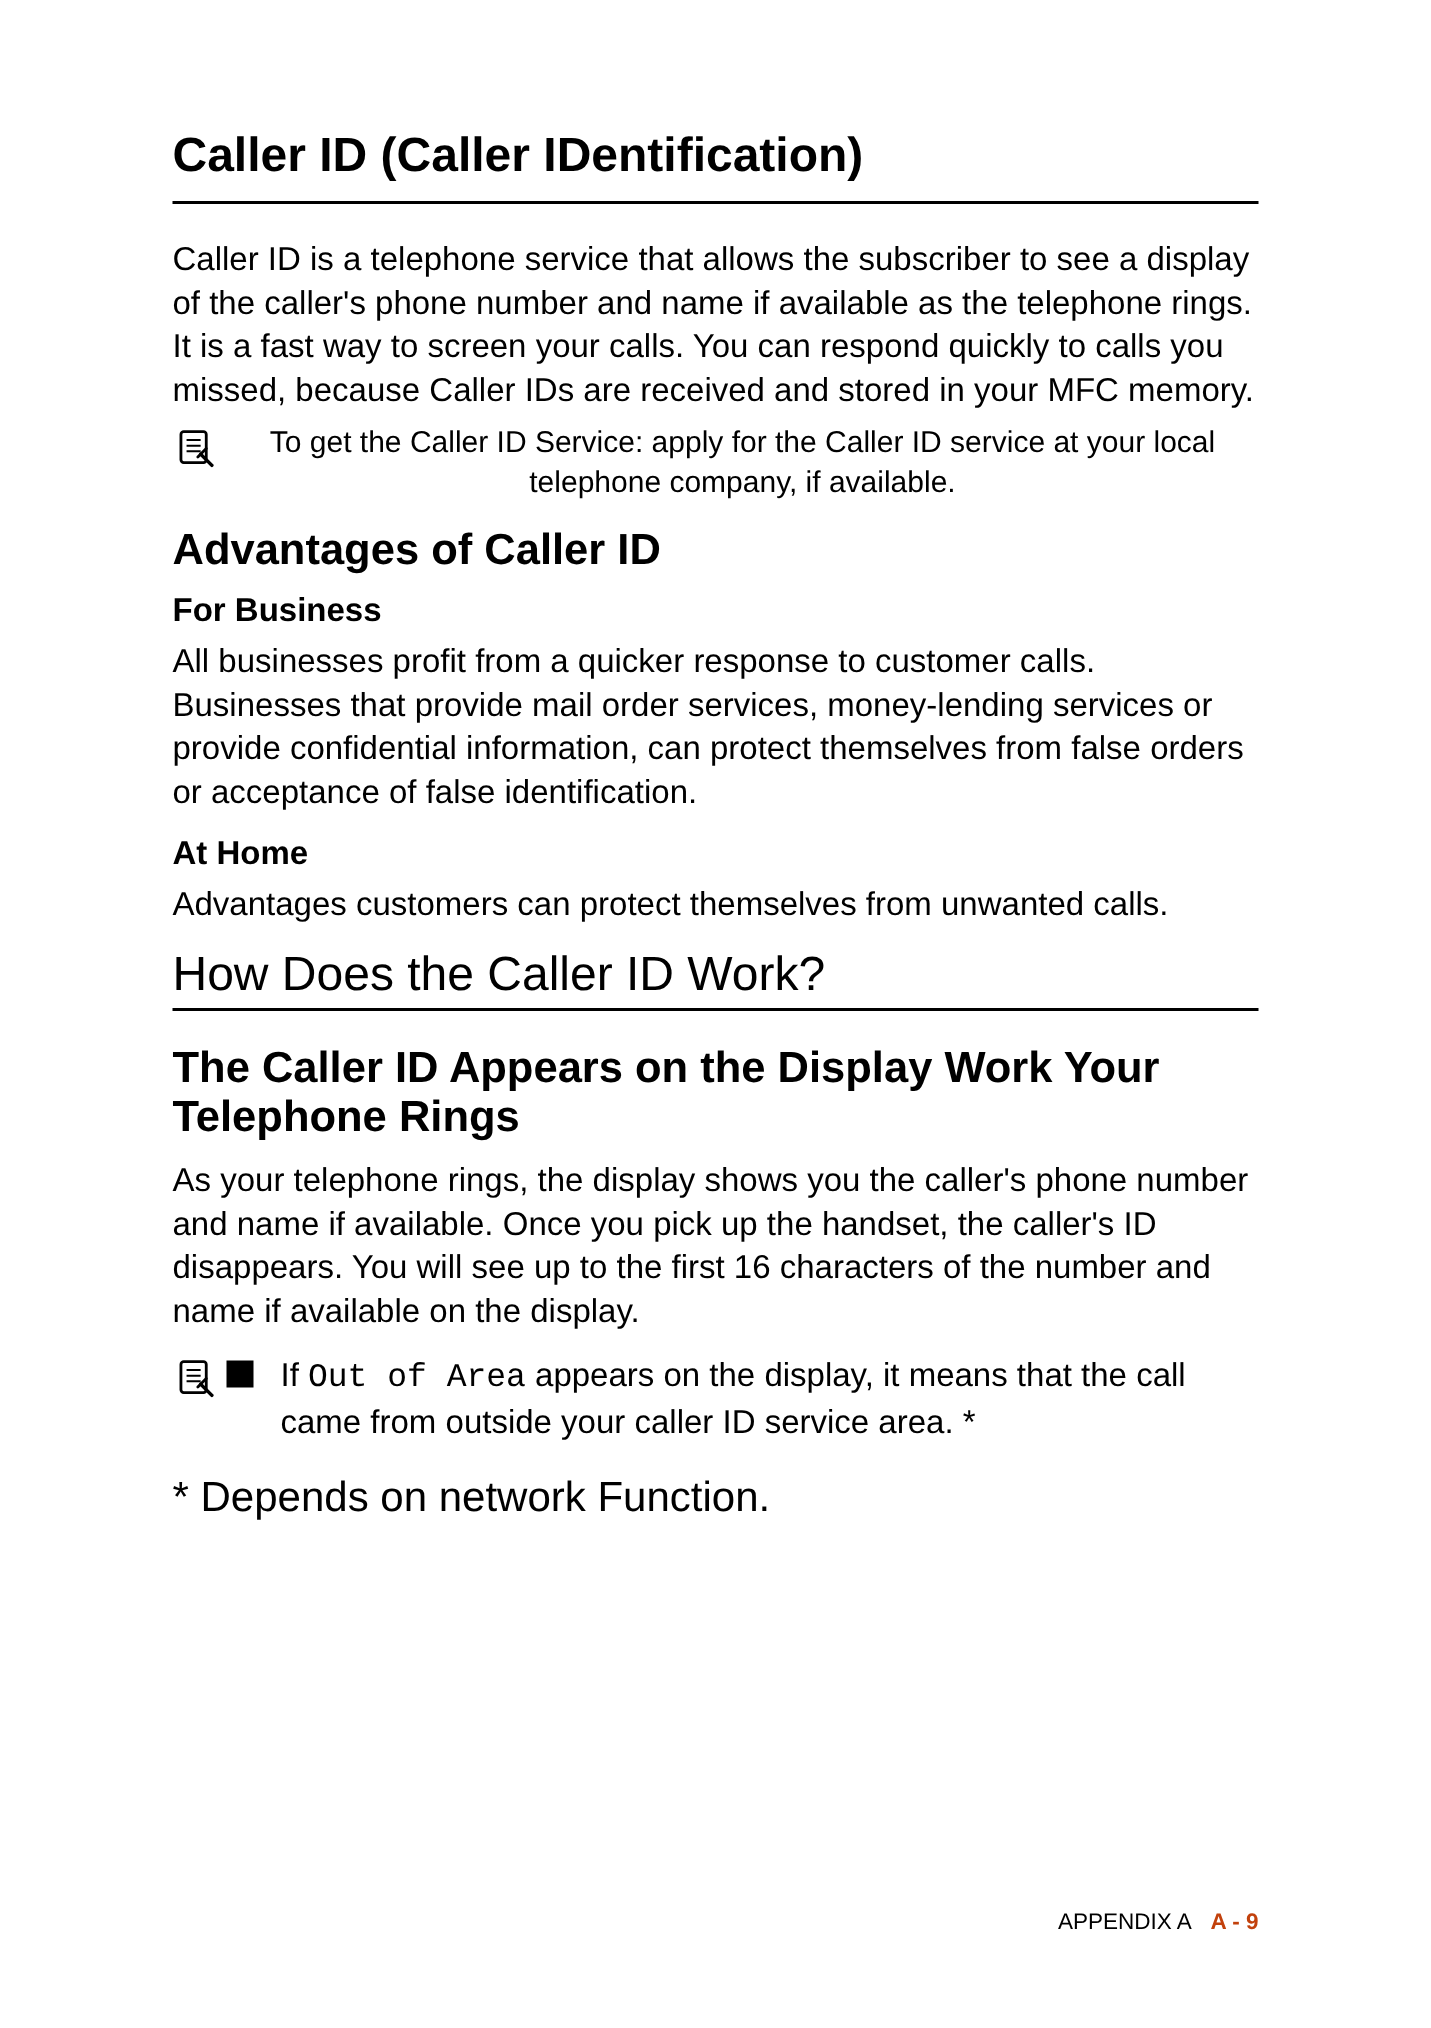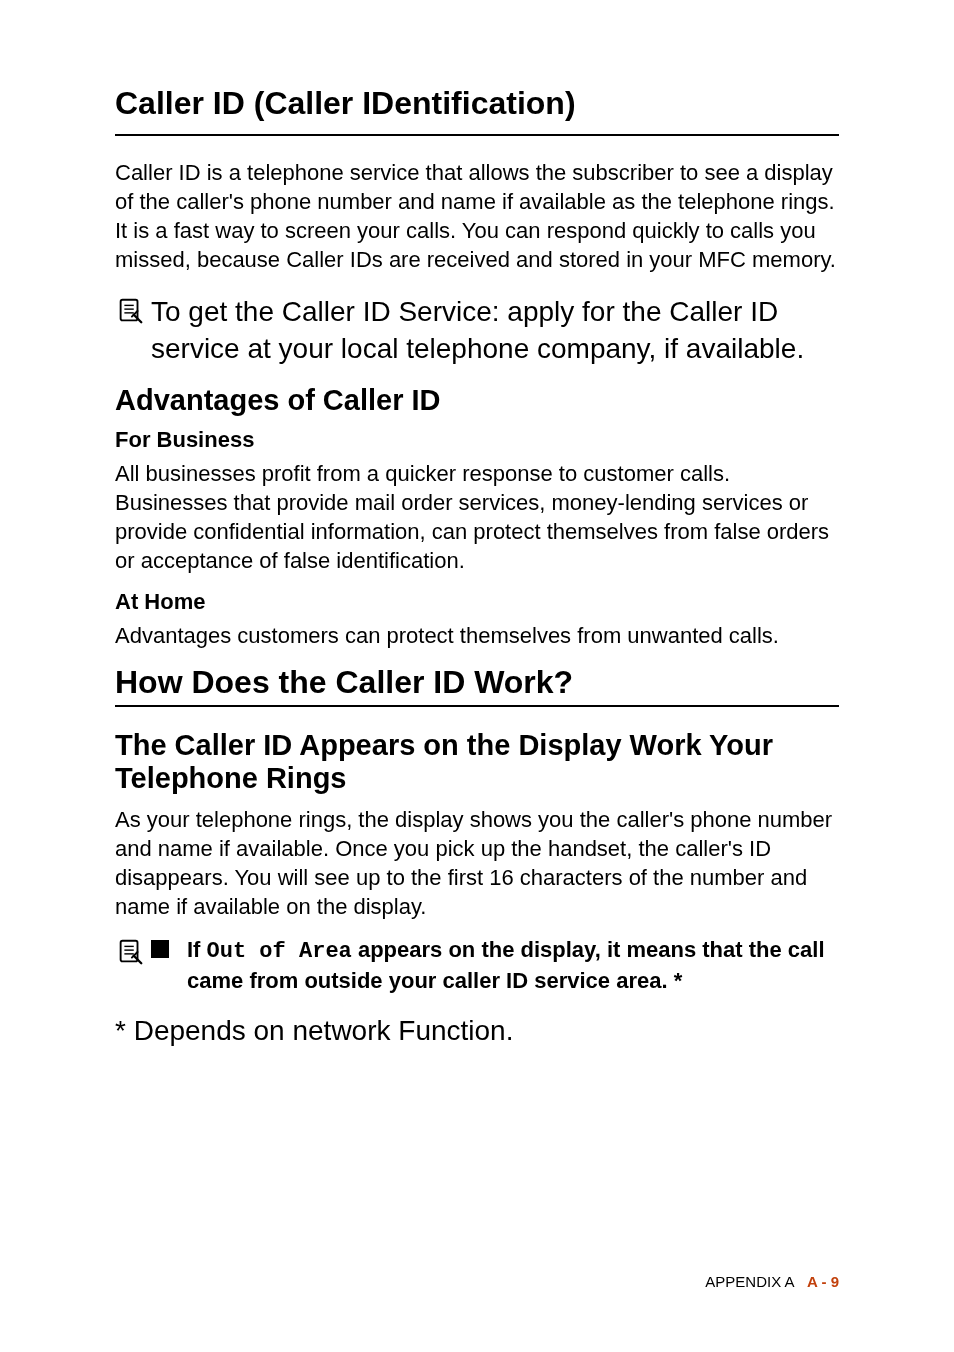--- a/index.html
+++ b/index.html
@@ -15,75 +15,75 @@
   .h1 {
     font-size: 32px;
     font-weight: bold;
     border-bottom: 2.5px solid #000;
     padding-bottom: 12px;
     margin-bottom: 22px;
   }
   .intro {
     font-size: 22px;
     line-height: 1.32;
-    margin-bottom: 20px;
+    margin-bottom: 8px;
   }
   .note-row {
     display: flex;
     align-items: flex-start;
     margin-bottom: 16px;
   }
   .note-icon {
     width: 30px;
     flex: 0 0 30px;
     margin-right: 6px;
     margin-top: 2px;
   }
   .note-text {
-    font-size: 28px;
+    font-size: 20px;
     line-height: 1.32;
     flex: 1;
+    text-align: center;
   }
   .h2 {
     font-size: 29px;
     font-weight: bold;
     margin-bottom: 10px;
   }
   .h3 {
     font-size: 22px;
     font-weight: bold;
     margin-bottom: 6px;
   }
   .p {
     font-size: 22px;
     line-height: 1.32;
     margin-bottom: 14px;
   }
   .h1-2 {
     font-size: 32px;
-    font-weight: bold;
+    font-weight: normal;
     border-bottom: 2.5px solid #000;
     padding-bottom: 4px;
     margin-top: 12px;
     margin-bottom: 22px;
   }
   .bullet-section {
     display: flex;
     align-items: flex-start;
     margin-bottom: 8px;
   }
   .bullet-list {
     flex: 1;
   }
   .bullet-item {
     display: flex;
     font-size: 22px;
     line-height: 1.32;
     margin-bottom: 10px;
-    font-weight: bold;
   }
   .bullet-marker {
     width: 18px;
     height: 18px;
     background: #000;
     flex: 0 0 18px;
     margin-right: 18px;
     margin-top: 5px;
   }
   .mono { font-family: "Courier New", Courier, monospace; }

